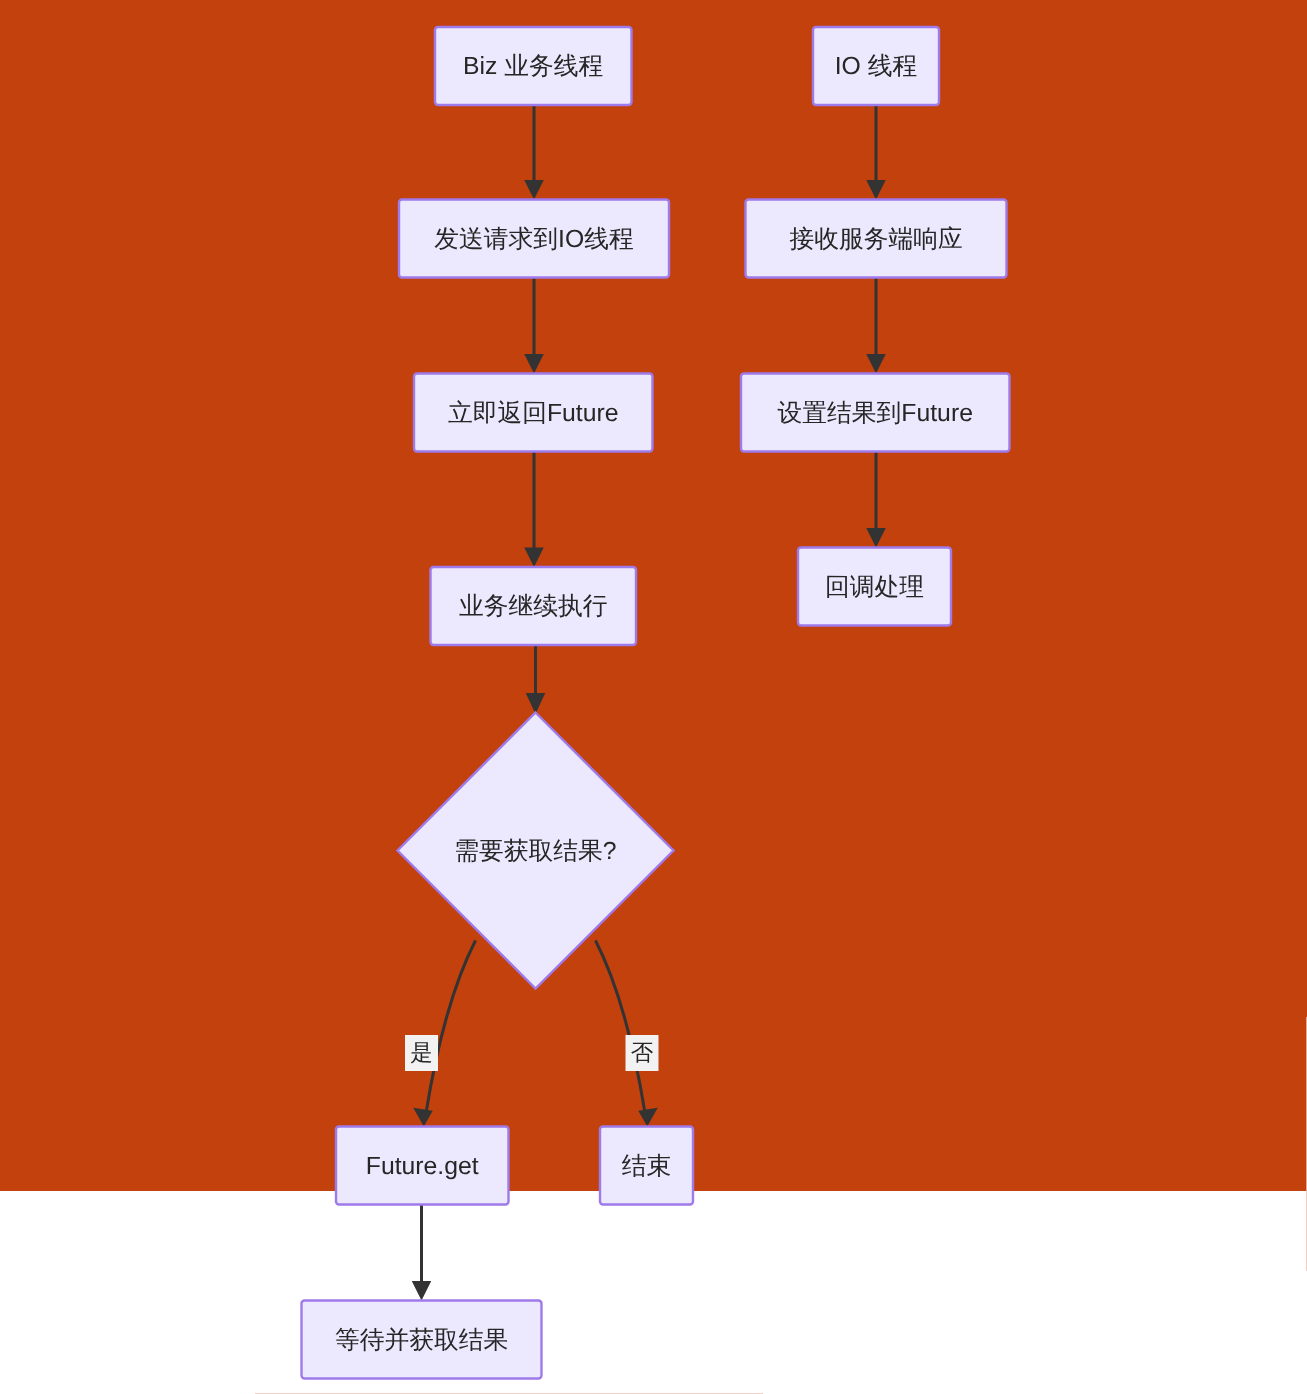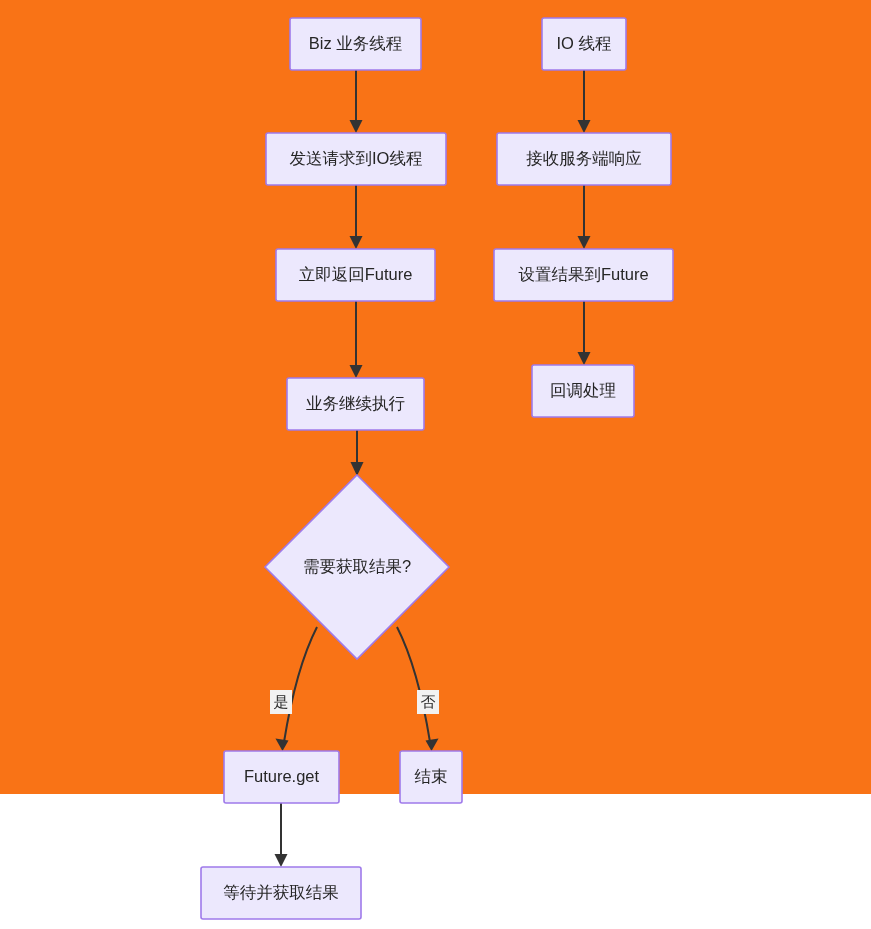--- a/index.html
+++ b/index.html
@@ -11,21 +11,21 @@
   body {
     width: 871px;
     height: 929px;
     font-family: "Liberation Sans", "DejaVu Sans", sans-serif;
     overflow: hidden;
   }
   #diagram-root {
     position: relative;
     width: 871px;
     height: 794px;
-    background: #f97316;
+    background: #c2410c;
   }
   svg#flowchart {
     display: block;
     width: 871px;
     height: 929px;
   }
   .node-shape {
     fill: #ECE8FD;
     stroke: #9F7AEA;
     stroke-width: 1.6;

